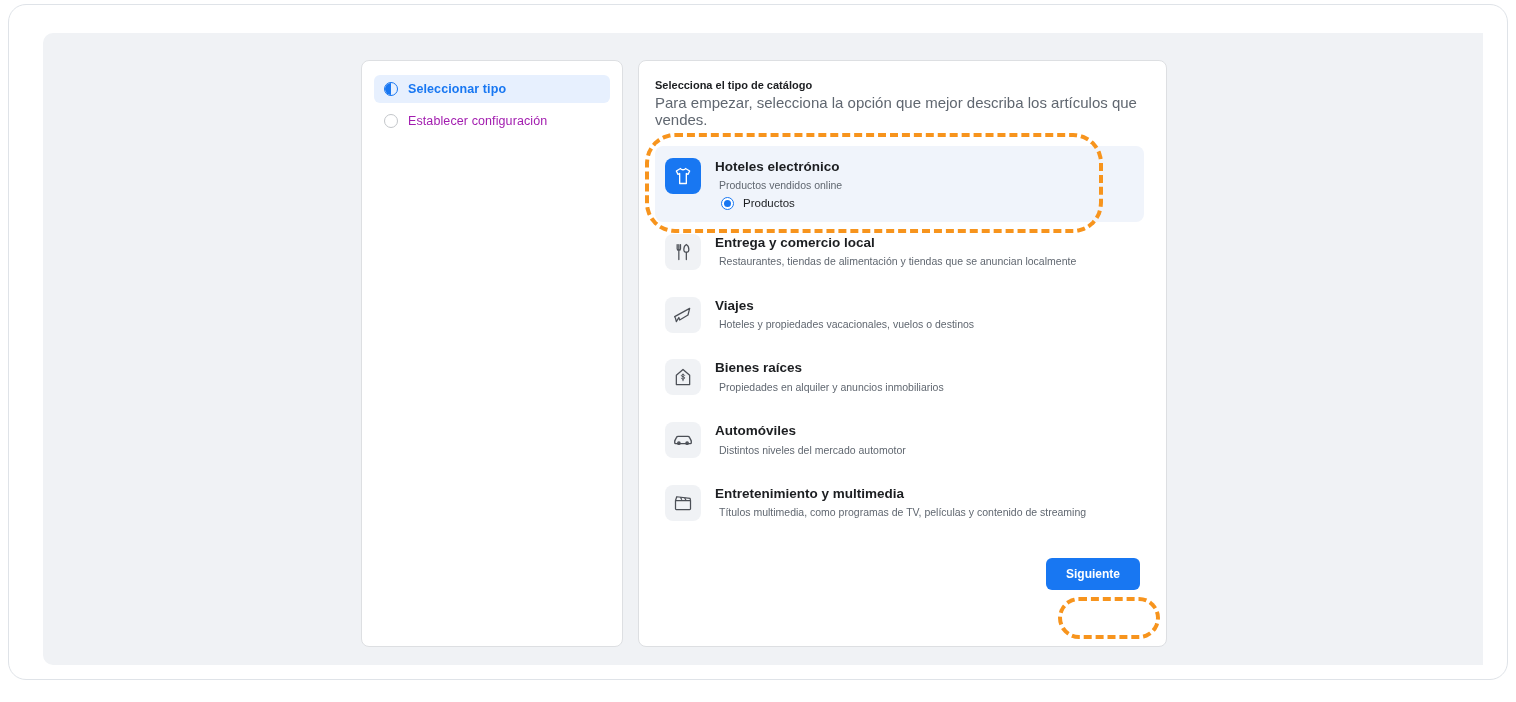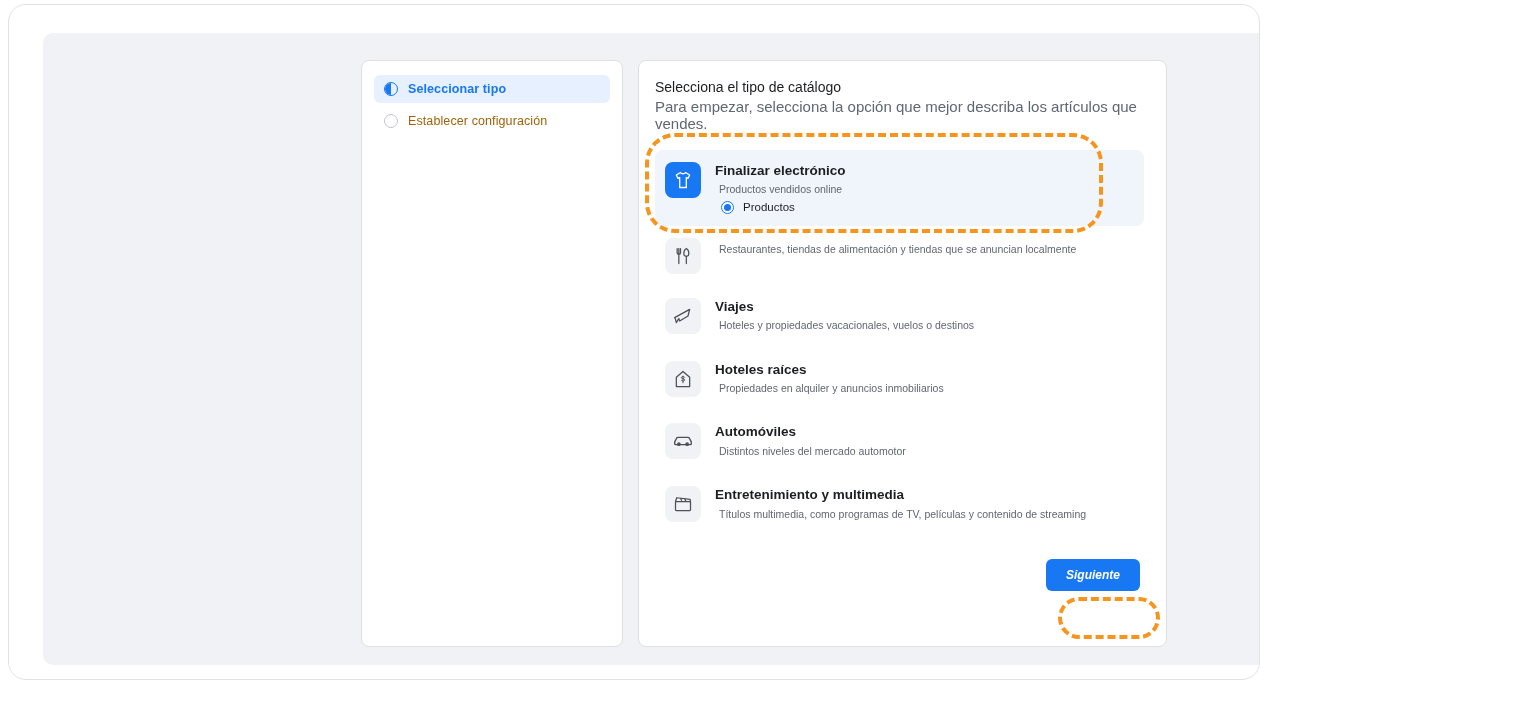--- a/index.html
+++ b/index.html
@@ -13,21 +13,21 @@
     height: 702px;
     overflow: hidden;
     position: relative;
   }
 
   
   .viewport {
     position: absolute;
     left: 8px;
     top: 4px;
-    width: 1252px;
+    width: 1500px;
     height: 676px;
     border: 1px solid #dfe3e8;
     border-radius: 18px;
     background: #ffffff;
     box-sizing: border-box;
     overflow: hidden;
   }
   .page-bg {
     position: absolute;
     left: 34px;
@@ -66,21 +66,21 @@
     padding: 7px 10px;
     border-radius: 6px;
     margin-bottom: 4px;
     cursor: pointer;
   }
   .step.active {
     background: #e7f0fe;
   }
   .step-label {
     font-size: 12.5px;
-    color: #a16207;
+    color: #a21caf;
     letter-spacing: .1px;
   }
   .step.active .step-label {
     color: #1877f2;
     font-weight: bold;
   }
   .step-circle {
     width: 14px;
     height: 14px;
     border-radius: 50%;
@@ -107,22 +107,22 @@
     flex: 1;
     margin-left: 15px;
     background: #ffffff;
     border: 1px solid #dddfe2;
     border-radius: 8px;
     box-sizing: border-box;
     padding: 18px 22px 16px 16px;
     position: relative;
   }
   .content-title {
-    font-size: 14px;
-    font-weight: normal;
+    font-size: 11px;
+    font-weight: bold;
     color: #1c1e21;
     margin: 0 0 3px 0;
   }
   .content-sub {
     font-size: 15px;
     color: #606770;
     margin: 0 0 18px 0;
   }
 
   .option-list {
@@ -208,21 +208,20 @@
   .btn-next {
     background: #1877f2;
     color: #ffffff;
     font-size: 12px;
     font-weight: bold;
     border: none;
     border-radius: 6px;
     padding: 9px 20px;
     cursor: pointer;
     font-family: "Liberation Sans", sans-serif;
-    font-style: italic;
   }
 
   
   .hl {
     position: absolute;
     border: 4px dashed #f7941d;
     border-radius: 30px;
     pointer-events: none;
     box-sizing: border-box;
   }
@@ -265,37 +264,38 @@
 
       <div class="option-list">
 
         <div class="option selected">
           <span class="opt-icon">
             <svg width="20" height="20" viewBox="0 0 24 24" fill="none" stroke="currentColor" stroke-width="1.6" stroke-linejoin="round">
               <path d="M9 3 L4 6 L6 10 L8 9 L8 21 L16 21 L16 9 L18 10 L20 6 L15 3 C14 5 10 5 9 3 Z"></path>
             </svg>
           </span>
           <div class="opt-body">
-            <p class="opt-title">Finalizar electrónico</p>
+            <p class="opt-title">Hoteles electrónico</p>
             <p class="opt-desc">Productos vendidos online</p>
             <div class="suboption">
               <span class="radio"></span>
               <span class="sub-label">Productos</span>
             </div>
           </div>
         </div>
 
         <div class="option">
           <span class="opt-icon">
             <svg width="20" height="20" viewBox="0 0 24 24" fill="none" stroke="currentColor" stroke-width="1.5" stroke-linecap="round">
               <path d="M7 3 V9 M5 3 V8 a2 2 0 0 0 4 0 V3 M7 9 V21"></path>
               <path d="M16 3 c2 1 3 3 3 6 c0 2-1 3-2 3 h-2 c-1 0-2-1-2-3 c0-3 1-5 3-6 Z M16 12 V21"></path>
             </svg>
           </span>
           <div class="opt-body">
+            <p class="opt-title">Entrega y comercio local</p>
             <p class="opt-desc">Restaurantes, tiendas de alimentación y tiendas que se anuncian localmente</p>
           </div>
         </div>
 
         <div class="option">
           <span class="opt-icon">
             <svg width="20" height="20" viewBox="0 0 24 24" fill="none" stroke="currentColor" stroke-width="1.5" stroke-linejoin="round">
               <path d="M2 14 L20 4 L18 12 L8 18 L7 15 L4 20 L3 16 Z"></path>
             </svg>
           </span>
@@ -306,21 +306,21 @@
         </div>
 
         <div class="option">
           <span class="opt-icon">
             <svg width="20" height="20" viewBox="0 0 24 24" fill="none" stroke="currentColor" stroke-width="1.5" stroke-linejoin="round">
               <path d="M4 10 L12 3 L20 10 V21 H4 Z"></path>
               <path d="M12 8 V17 M14 10.5 c0-1-1-1.5-2-1.5 s-2 .5-2 1.5 s4 1 4 2.5 c0 1-1 1.5-2 1.5 s-2-.5-2-1.5" stroke-width="1.2"></path>
             </svg>
           </span>
           <div class="opt-body">
-            <p class="opt-title">Hoteles raíces</p>
+            <p class="opt-title">Bienes raíces</p>
             <p class="opt-desc">Propiedades en alquiler y anuncios inmobiliarios</p>
           </div>
         </div>
 
         <div class="option">
           <span class="opt-icon">
             <svg width="22" height="22" viewBox="0 0 24 24" fill="none" stroke="currentColor" stroke-width="1.5" stroke-linejoin="round">
               <path d="M3 15 v-2 l2-4 c.3-.8 1-1 1.7-1 h10.6 c.7 0 1.4.2 1.7 1 l2 4 v2 a1 1 0 0 1-1 1 H4 a1 1 0 0 1-1-1 Z"></path>
               <circle cx="7.5" cy="15.5" r="1.3"></circle>
               <circle cx="16.5" cy="15.5" r="1.3"></circle>

